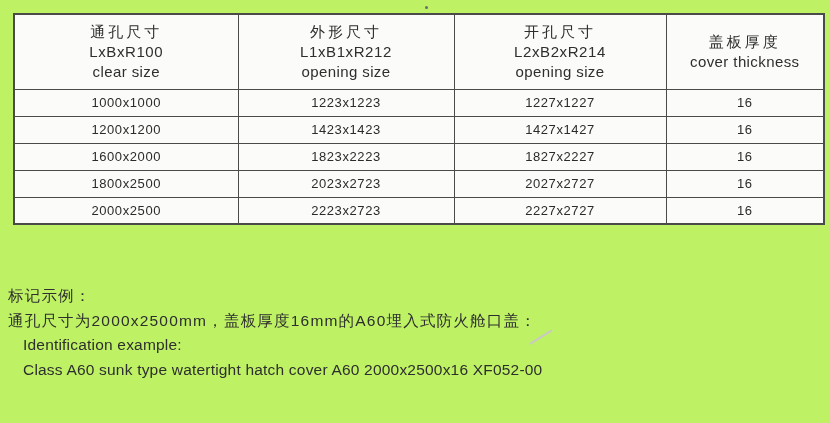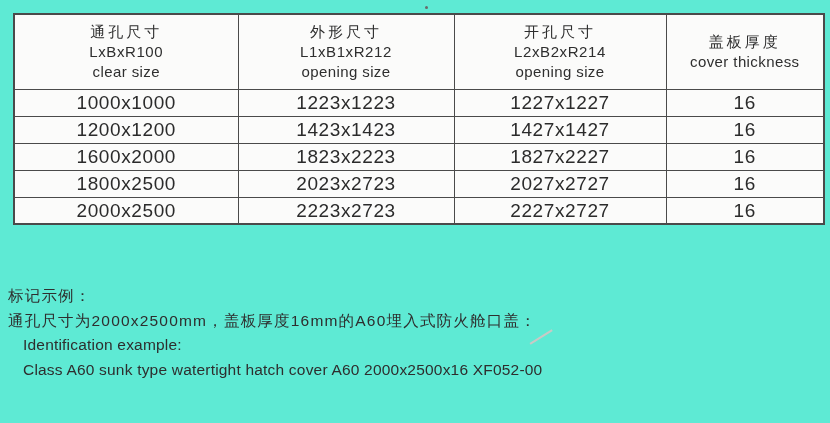--- a/index.html
+++ b/index.html
@@ -1,20 +1,20 @@
 <!DOCTYPE html>
 <html><head>
 <meta charset="utf-8">
 <style>
   html, body { margin: 0; padding: 0; }
   .page {
     position: relative;
     width: 830px;
     height: 423px;
-    background: #5eead4;
+    background: #bef264;
     color: #2e2e2e;
     font-family: "Liberation Sans", "DejaVu Sans", sans-serif;
     overflow: hidden;
   }
   table.size-table {
     position: absolute;
     left: 13px;
     top: 13px;
     width: 810px;
     border-collapse: collapse;
@@ -31,21 +31,21 @@
   .size-table thead th {
     height: 74px;
     font-weight: 400;
     font-size: 15px;
   }
   .hdr-zh { letter-spacing: 3px; line-height: 20px; }
   .hdr-code { letter-spacing: 0.6px; line-height: 20px; }
   .hdr-en { letter-spacing: 0.4px; line-height: 20px; }
   .size-table tbody td {
     height: 25.9px;
-    font-size: 19px;
+    font-size: 13px;
     letter-spacing: 0.6px;
     color: #2b2b2b;
   }
   .notes {
     position: absolute;
     left: 8px;
     top: 284px;
     width: 818px;
     font-size: 15.5px;
     line-height: 24.6px;

